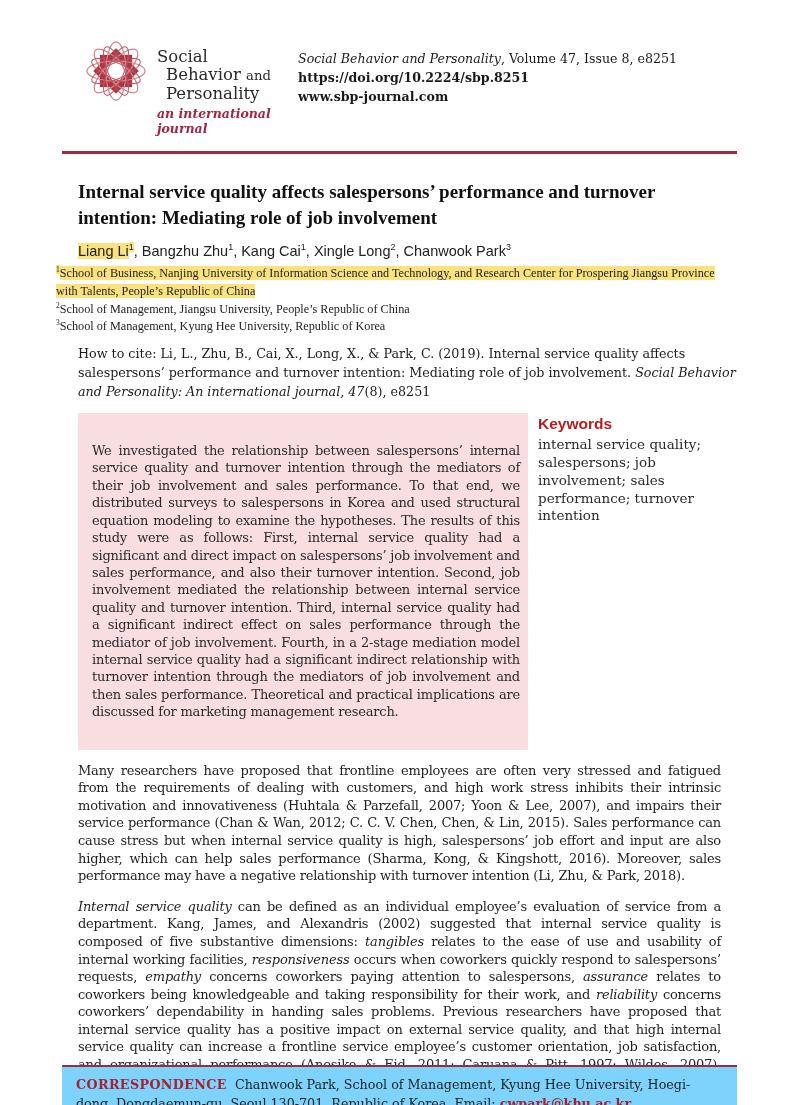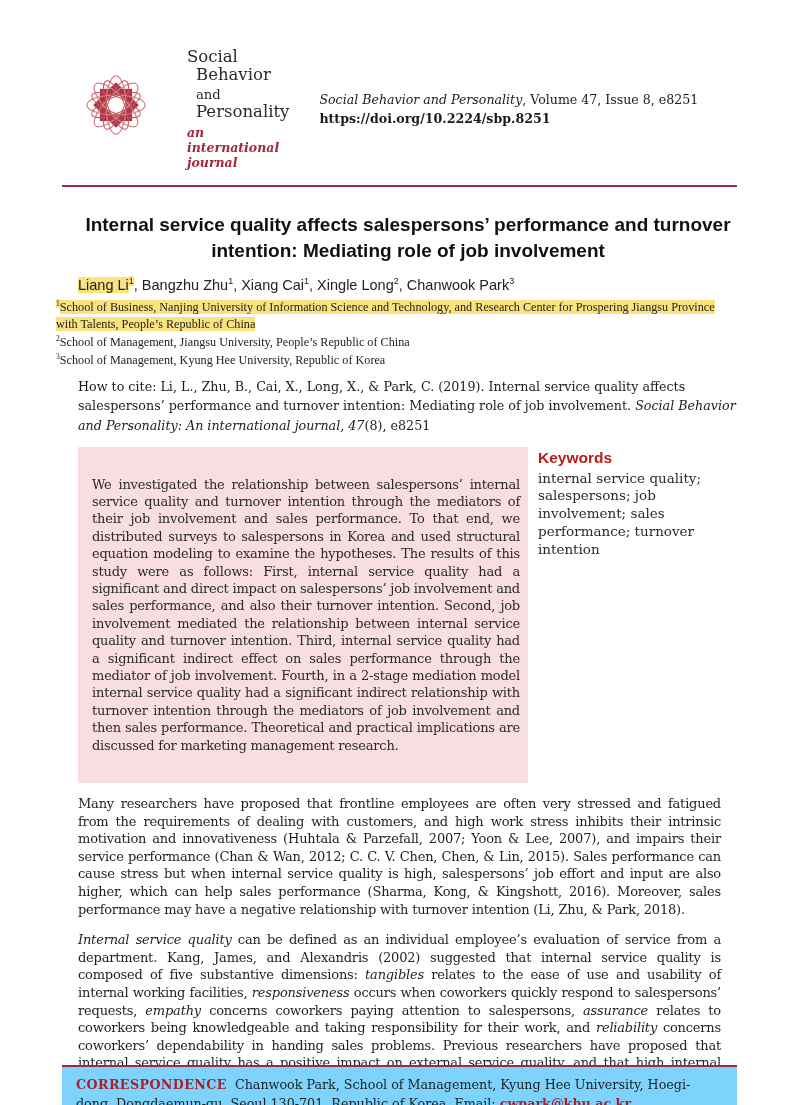--- a/index.html
+++ b/index.html
@@ -13,34 +13,34 @@
   html,body{background:#ffffff;}
   .page{
     position:relative;
     width:799px;height:1105px;
     background:#fff;
     overflow:hidden;
     font-family:"DejaVu Serif", serif;
     color:var(--ink);
   }
   
-  .header{margin:40px 62px 0 62px;display:flex;align-items:center;gap:30px;}
+  .header{margin:40px 62px 0 62px;display:flex;align-items:flex-start;}
   .logo{width:62px;height:62px;margin-left:23px;flex:0 0 auto;}
   .jname{margin-left:10px;padding-top:8px;font-family:"DejaVu Serif", serif;color:#2a2a2a;}
   .jname .l1{font-size:16.5px;line-height:1.12;}
   .jname .l2{font-size:16.5px;line-height:1.12;margin-left:9px;}
   .jname .tagline{font-size:12.5px;font-style:italic;font-weight:bold;color:var(--brand-red);margin-top:3px;}
   .hright{margin-left:auto;margin-right:60px;padding-top:10px;font-size:12.6px;line-height:1.5;color:#1a1a1a;white-space:nowrap;}
   .hright .bold{font-weight:bold;}
   .rule{height:2.5px;background:var(--brand-red);margin:15px 62px 0 62px;}
   
   .title{
     margin:25px 62px 0 78px;width:660px;
-    font-family:Liberation Sans, sans-serif;
-    font-size:19px;font-weight:bold;line-height:1.35;color:#111;text-align:center;
+    font-family:Liberation Serif, serif;
+    font-size:19px;font-weight:bold;line-height:1.35;color:#111;
   }
   .authors{margin:13px 78px 0 78px;font-family:"Liberation Sans", sans-serif;font-size:14.5px;color:#222;}
   .affils{margin:6px 78px 0 56px;font-family:Liberation Serif, serif;font-size:12.2px;line-height:1.45;color:#222;max-width:660px;}
   .affils .aff{display:block;}
   .cite{margin:8px 62px 0 78px;font-size:12.7px;line-height:1.5;max-width:659px;}
   
   .abs-row{margin:12px 62px 0 78px;display:flex;gap:10px;}
   .abs-box{
     width:450px;flex:0 0 auto;background:var(--pink);
     padding:29px 8px 29px 14px;
@@ -95,28 +95,29 @@
       </g>
     </svg>
     <div class="jname">
       <div class="l1">Social</div>
       <div class="l2"><span>Behavior </span><span class="seg-sm">and</span><span> Personality</span></div>
       <div class="tagline">an international journal</div>
     </div>
     <div class="hright">
       <div><span class="seg-i">Social Behavior and Personality</span><span>, Volume 47, Issue 8, e8251</span></div>
       <div class="bold">https://doi.org/10.2224/sbp.8251</div>
+      <div class="bold">www.sbp-journal.com</div>
     </div>
   </div>
 
   <div class="rule"></div>
 
   <h1 class="title">Internal service quality affects salespersons’ performance and turnover intention: Mediating role of job involvement</h1>
 
-  <div class="authors"><span class="seg-hl">Liang Li</span><sup class="seg-hl">1</sup><span>, Bangzhu Zhu</span><sup>1</sup><span>, Xiang Cai</span><sup>1</sup><span>, Xingle Long</span><sup>2</sup><span>, Chanwook Park</span><sup>3</sup></div>
+  <div class="authors"><span class="seg-hl">Liang Li</span><sup class="seg-hl">1</sup><span>, Bangzhu Zhu</span><sup>1</sup><span>, Kang Cai</span><sup>1</sup><span>, Xingle Long</span><sup>2</sup><span>, Chanwook Park</span><sup>3</sup></div>
 
   <div class="affils">
     <span class="aff"><sup class="seg-hl">1</sup><span class="seg-hl">School of Business, Nanjing University of Information Science and Technology, and Research Center for Prospering Jiangsu Province with Talents, People’s Republic of China</span></span>
     <span class="aff"><sup>2</sup><span>School of Management, Jiangsu University, People’s Republic of China</span></span>
     <span class="aff"><sup>3</sup><span>School of Management, Kyung Hee University, Republic of Korea</span></span>
   </div>
 
   <div class="cite"><span>How to cite: Li, L., Zhu, B., Cai, X., Long, X., &amp; Park, C. (2019). Internal service quality affects salespersons’ performance and turnover intention: Mediating role of job involvement. </span><span class="seg-i">Social Behavior and Personality: An international journal, 47</span><span>(8), e8251</span></div>
 
   <div class="abs-row">

